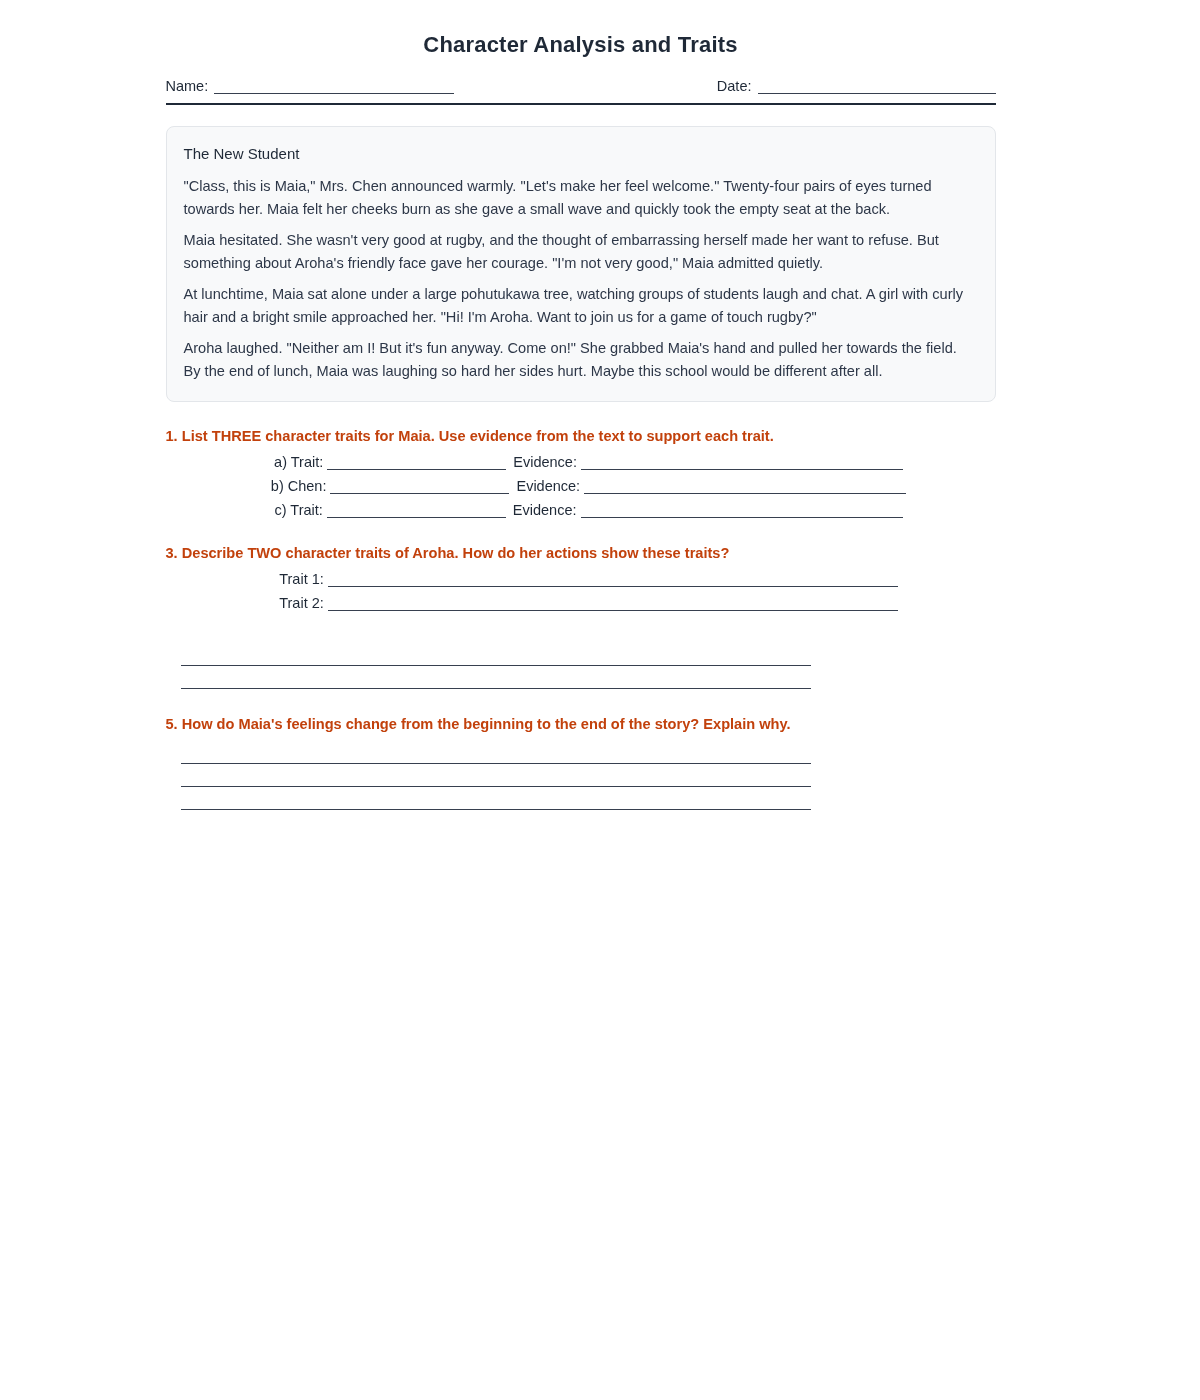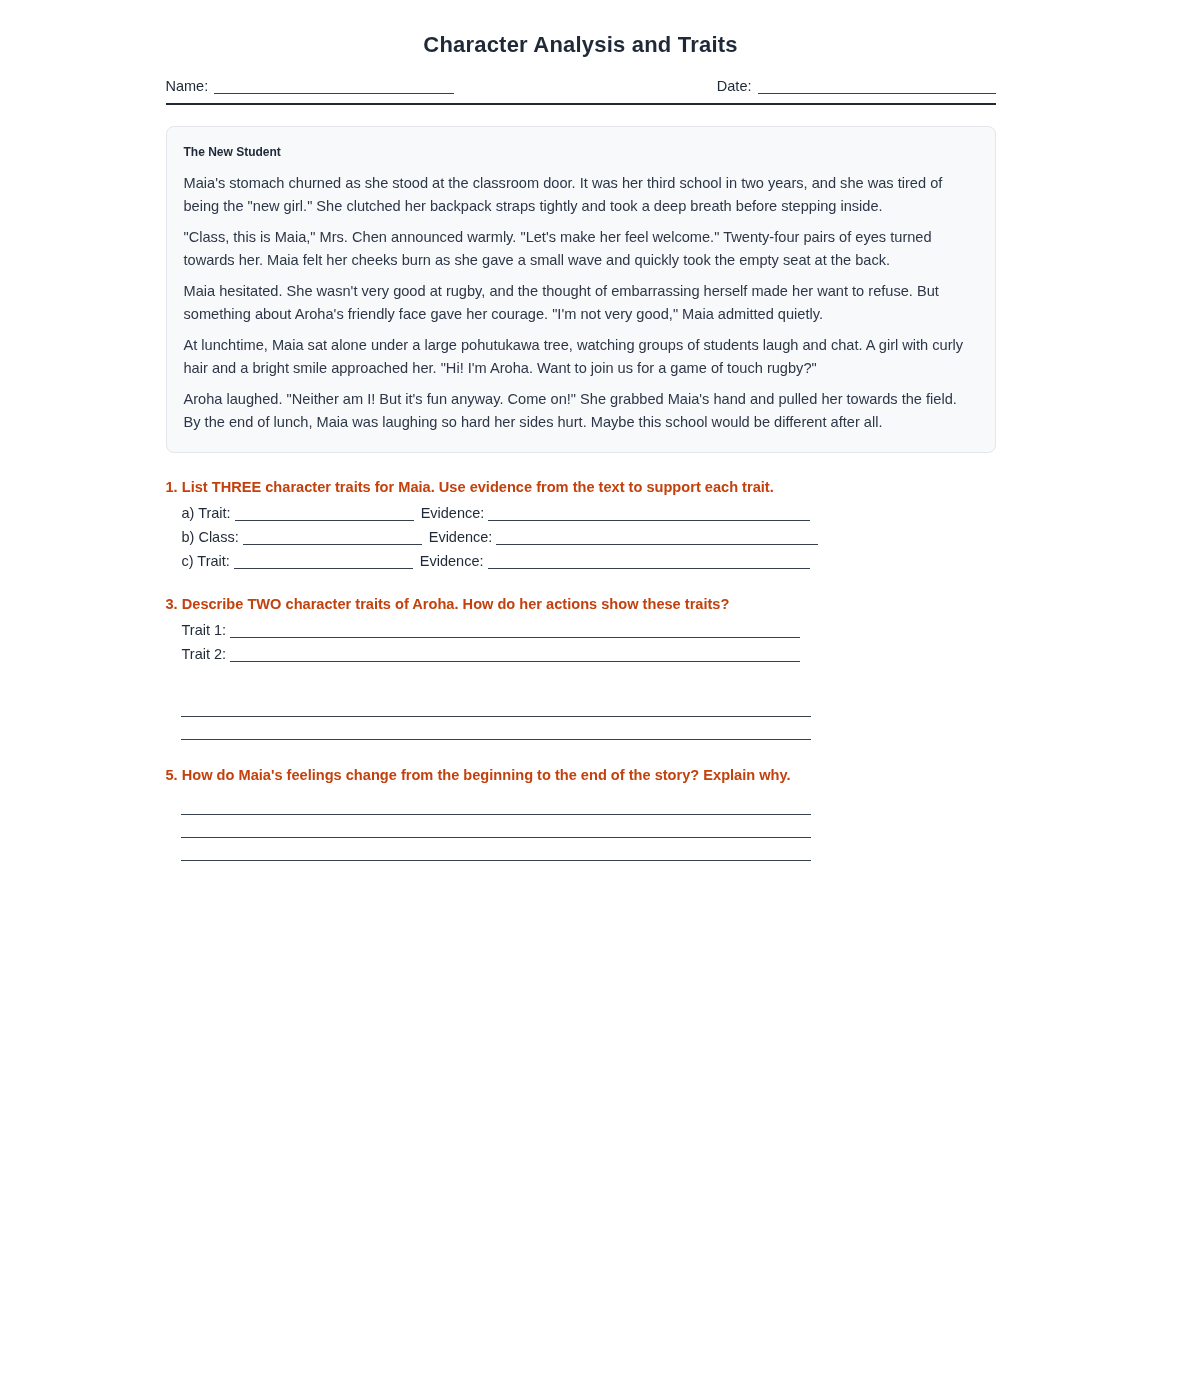--- a/index.html
+++ b/index.html
@@ -51,22 +51,22 @@
     border-top: 2px solid #1f2937;
   }
   .story-box {
     margin-top: 21px;
     background: #f8f9fa;
     border: 1px solid #e3e6ea;
     border-radius: 8px;
     padding: 18px 17px 10px 17px;
   }
   .story-title {
-    font-size: 12px;
-    font-weight: bold;
+    font-size: 15px;
+    font-weight: normal;
     color: #1f2937;
     margin-bottom: 13px;
   }
   .story-par {
     font-size: 14.6px;
     line-height: 22.5px;
     color: #2d3748;
     margin-bottom: 9px;
   }
   .question-block { margin-top: 25px; }
@@ -78,20 +78,21 @@
     line-height: 20px;
   }
   .fill-row {
     margin-left: 16px;
     margin-top: 9px;
     font-size: 14.5px;
     display: flex;
     align-items: flex-end;
     height: 15px;
     margin-bottom: 9px;
+    justify-content: center;
   }
   .fill-row .field-label { padding-right: 4px; }
   .trait-blank { width: 179px; margin-right: 7px; }
   .evidence-blank { width: 322px; }
   .wide-trait-blank { width: 570px; }
   .answer-line {
     margin-left: 15px;
     width: 630px;
     border-bottom: 1.4px solid #37404f;
     height: 23px;
@@ -114,37 +115,36 @@
       <div class="field-group">
         <span class="field-label">Date:</span>
         <span class="blank date-blank"></span>
       </div>
     </div>
 
     <hr class="header-rule">
 
     <div class="story-box">
       <h2 class="story-title">The New Student</h2>
-      <p class="story-par">Maia's stomach churned as she stood at the classroom door. It was her third school in two years, and she was tired of being the "new girl." She clutched her backpack straps tightly and took a deep breath before stepping inside.</p>
       <p class="story-par">"Class, this is Maia," Mrs. Chen announced warmly. "Let's make her feel welcome." Twenty-four pairs of eyes turned towards her. Maia felt her cheeks burn as she gave a small wave and quickly took the empty seat at the back.</p>
       <p class="story-par">Maia hesitated. She wasn't very good at rugby, and the thought of embarrassing herself made her want to refuse. But something about Aroha's friendly face gave her courage. "I'm not very good," Maia admitted quietly.</p>
       <p class="story-par">At lunchtime, Maia sat alone under a large pohutukawa tree, watching groups of students laugh and chat. A girl with curly hair and a bright smile approached her. "Hi! I'm Aroha. Want to join us for a game of touch rugby?"</p>
       <p class="story-par">Aroha laughed. "Neither am I! But it's fun anyway. Come on!" She grabbed Maia's hand and pulled her towards the field. By the end of lunch, Maia was laughing so hard her sides hurt. Maybe this school would be different after all.</p>
     </div>
 
     <div class="question-block first">
       <div class="question-prompt">1. List THREE character traits for Maia. Use evidence from the text to support each trait.</div>
       <div class="fill-row">
         <span class="field-label">a) Trait:</span>
         <span class="blank trait-blank"></span>
         <span class="field-label">Evidence:</span>
         <span class="blank evidence-blank"></span>
       </div>
       <div class="fill-row">
-        <span class="field-label">b) Class:</span>
+        <span class="field-label">b) Chen:</span>
         <span class="blank trait-blank"></span>
         <span class="field-label">Evidence:</span>
         <span class="blank evidence-blank"></span>
       </div>
       <div class="fill-row">
         <span class="field-label">c) Trait:</span>
         <span class="blank trait-blank"></span>
         <span class="field-label">Evidence:</span>
         <span class="blank evidence-blank"></span>
       </div>

